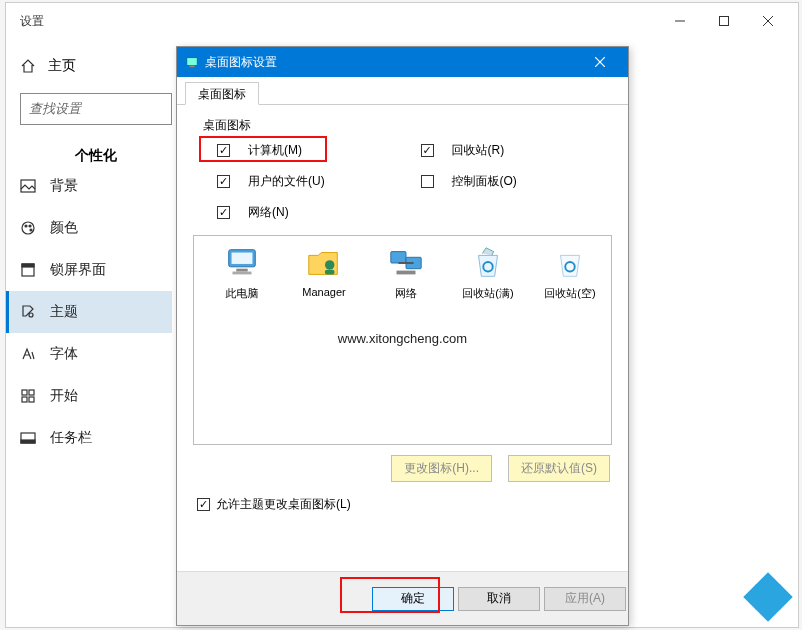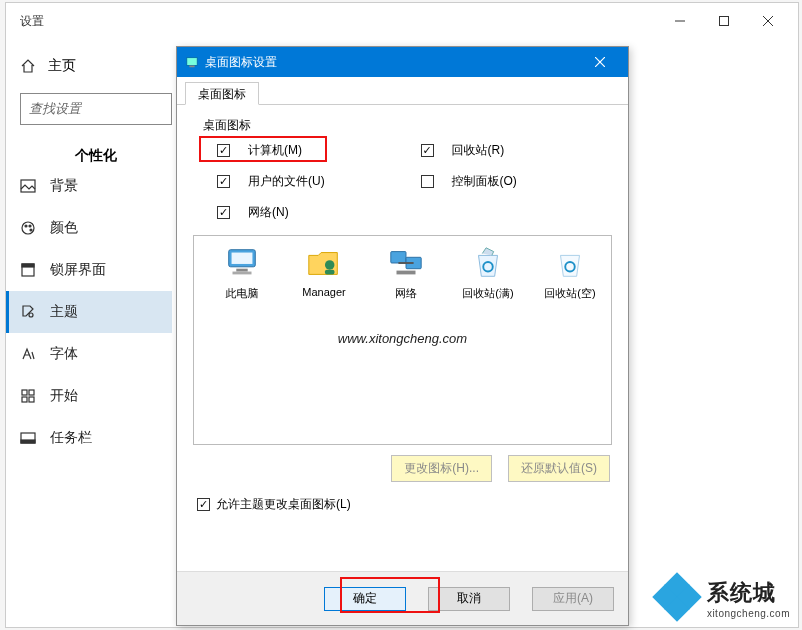--- a/index.html
+++ b/index.html
@@ -42,28 +42,28 @@
     .cb-grid { display: grid; grid-template-columns: 1fr 1fr; column-gap: 10px; row-gap: 14px; margin-left: 26px; margin-bottom: 14px; }
     .cb-row { display: flex; align-items: center; gap: 18px; font-size: 12px; }
     .cb { width: 13px; height: 13px; border: 1px solid #333; display: inline-flex; align-items: center; justify-content: center; background: #fff; }
     .cb.checked::after { content: "✓"; font-size: 11px; line-height: 1; color: #000; }
     .red-box { position: absolute; border: 2px solid #e11; pointer-events: none; }
 
     .icon-panel { border: 1px solid #bbb; margin: 4px 2px; height: 210px; background: #fff; position: relative; padding: 8px 6px; }
     .icon-row { display: flex; gap: 22px; justify-content: flex-start; padding-left: 12px; }
     .desk-icon { width: 60px; display: flex; flex-direction: column; align-items: center; gap: 4px; font-size: 11px; text-align: center; }
     .ic-img { width: 38px; height: 38px; display: flex; align-items: center; justify-content: center; }
-    .watermark { text-align: center; margin-top: 30px; font-size: 13px; color: #222; font-style: italic; }
+    .watermark { text-align: center; margin-top: 30px; font-size: 13px; color: #222; }
 
     .below-panel { display: flex; justify-content: flex-end; gap: 16px; margin: 10px 4px 0 0; }
     .btn-disabled { border: 1px solid #bfbfbf; background: #fef9c3; color: #8a8a8a; padding: 4px 12px; font-size: 12px; }
 
     .allow-row { margin: 14px 0 0 6px; display: flex; align-items: center; gap: 6px; font-size: 12px; }
 
-    .dlg-footer { position: absolute; left: 0; right: 0; bottom: 0; height: 54px; background: #f0f0f0; border-top: 1px solid #ddd; display: flex; align-items: center; justify-content: flex-end; gap: 22px; padding-right: 14px; }
+    .dlg-footer { position: absolute; left: 0; right: 0; bottom: 0; height: 54px; background: #f0f0f0; border-top: 1px solid #ddd; display: flex; align-items: center; justify-content: flex-end; gap: 4px; padding-right: 2px; }
     .dlg-btn { width: 82px; height: 24px; font-size: 12px; border: 1px solid #adadad; background: #e1e1e1; display: flex; align-items: center; justify-content: center; }
     .dlg-btn.primary { border: 1px solid #0078d7; background: #e5f1fb; }
     .dlg-btn.disabled { color: #8a8a8a; }
 
     
     .brand { position: absolute; right: 8px; bottom: 8px; display: flex; align-items: center; gap: 8px; }
     .brand-logo { width: 42px; height: 42px; position: relative; }
     .brand-logo .d { width: 18px; height: 18px; background: #2aa5e0; position: absolute; transform: rotate(45deg); }
     .brand-logo .d1 { left: 11px; top: -1px; }
     .brand-logo .d2 { left: -1px; top: 11px; }
@@ -168,24 +168,20 @@
     <div class="settings-right">
       <span class="hint-text">壁纸、声音和主题色的</span>
 
       <div class="brand">
         <div class="brand-logo">
           <div class="d d1"></div>
             <div class="d d2"></div>
             <div class="d d3"></div>
             <div class="d d4"></div>
         </div>
-        <div class="brand-text">
-          <div class="cn">系统城</div>
-          <div class="en">xitongcheng.com</div>
-        </div>
       </div>
     </div>
   </div>
 </div>
 
 <div class="dialog">
   <div class="dlg-titlebar">
     <svg class="dlg-titlebar-icon" viewBox="0 0 16 16">
         <rect x="2" y="3" width="12" height="9" fill="#7fd" stroke="#06a"></rect>
         <rect x="5" y="12" width="6" height="2" fill="#888"></rect>

